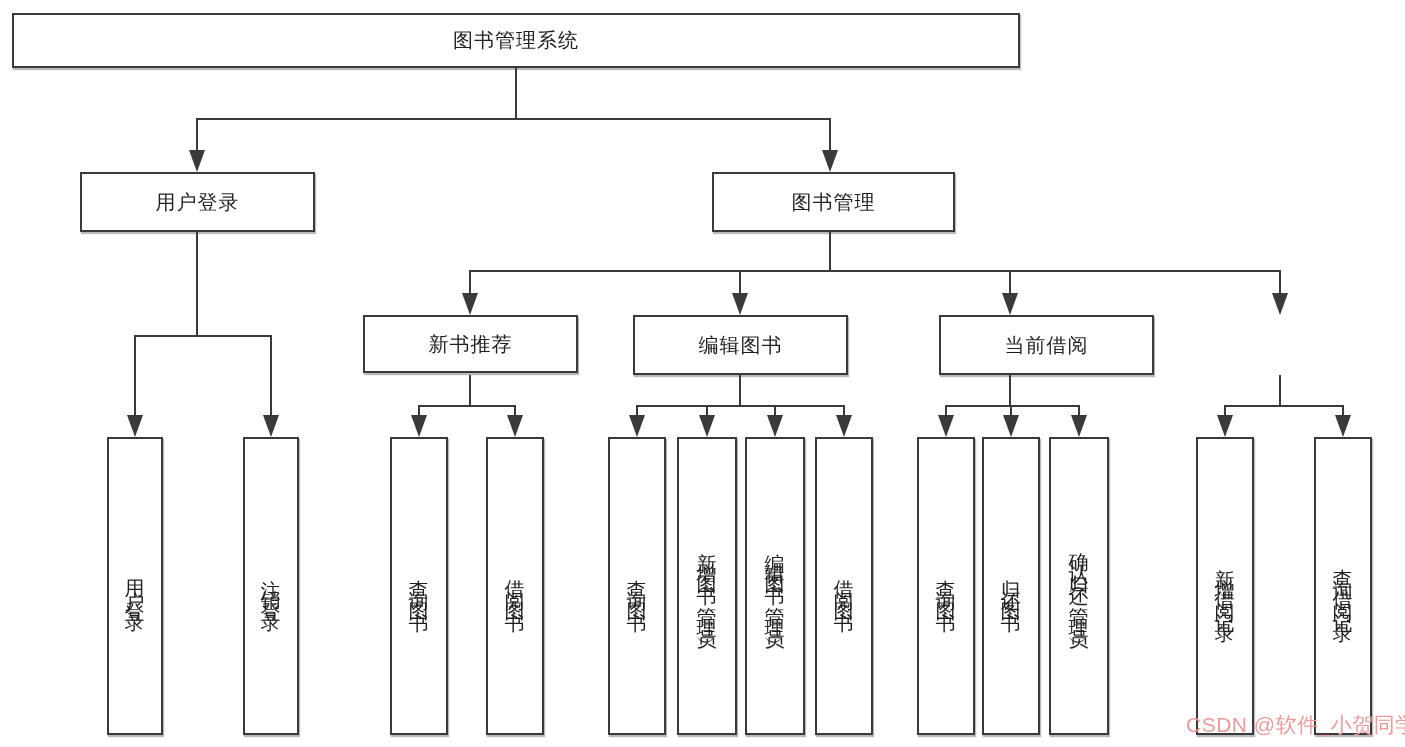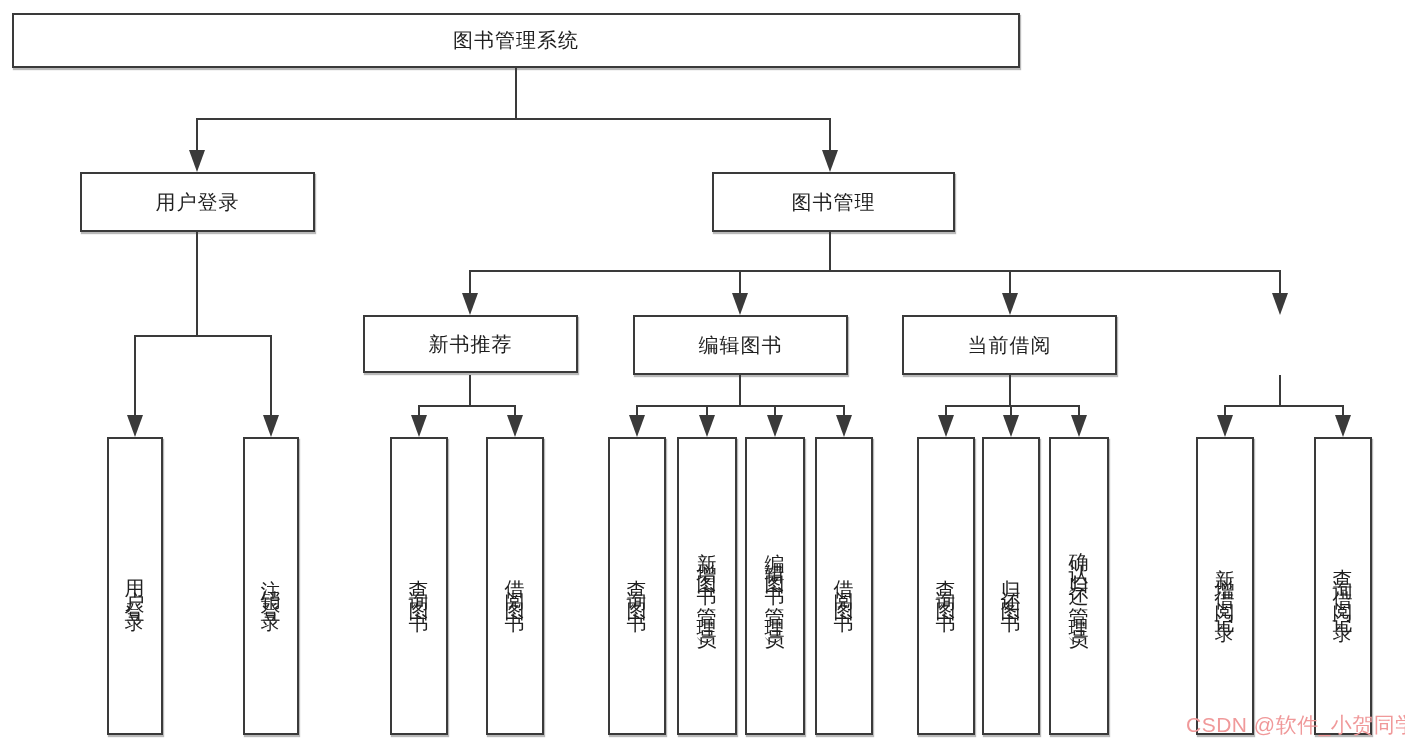--- a/index.html
+++ b/index.html
@@ -78,21 +78,21 @@
   <div class="ah" style="left:1002px;top:293px"></div>
   <div class="vl" style="left:1279px;top:270px;height:27px"></div>
   <div class="ah" style="left:1272px;top:293px"></div>
 
   <div class="box" style="left:363px;top:315px;width:215px;height:58px">
     <span class="lbl">新书推荐</span>
   </div>
   <div class="box" style="left:633px;top:315px;width:215px;height:60px">
     <span class="lbl">编辑图书</span>
   </div>
-  <div class="box" style="left:902px;top:315px;width:215px;height:60px">
+  <div class="box" style="left:939px;top:315px;width:215px;height:60px">
     <span class="lbl">当前借阅</span>
   </div>
 
   <div class="vl" style="left:469px;top:375px;height:30px"></div>
   <div class="hl" style="left:419px;top:405px;width:97px"></div>
   <div class="vl" style="left:418px;top:405px;height:14px"></div>
   <div class="ah" style="left:411px;top:415px"></div>
   <div class="vl" style="left:514px;top:405px;height:14px"></div>
   <div class="ah" style="left:507px;top:415px"></div>
 

